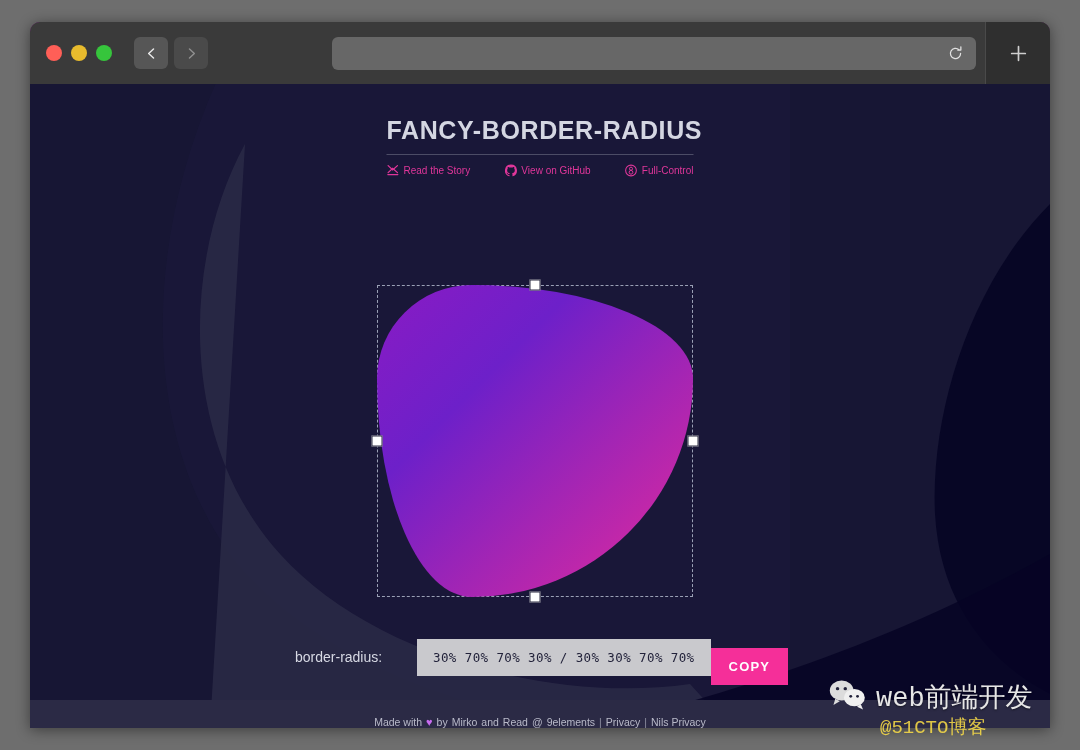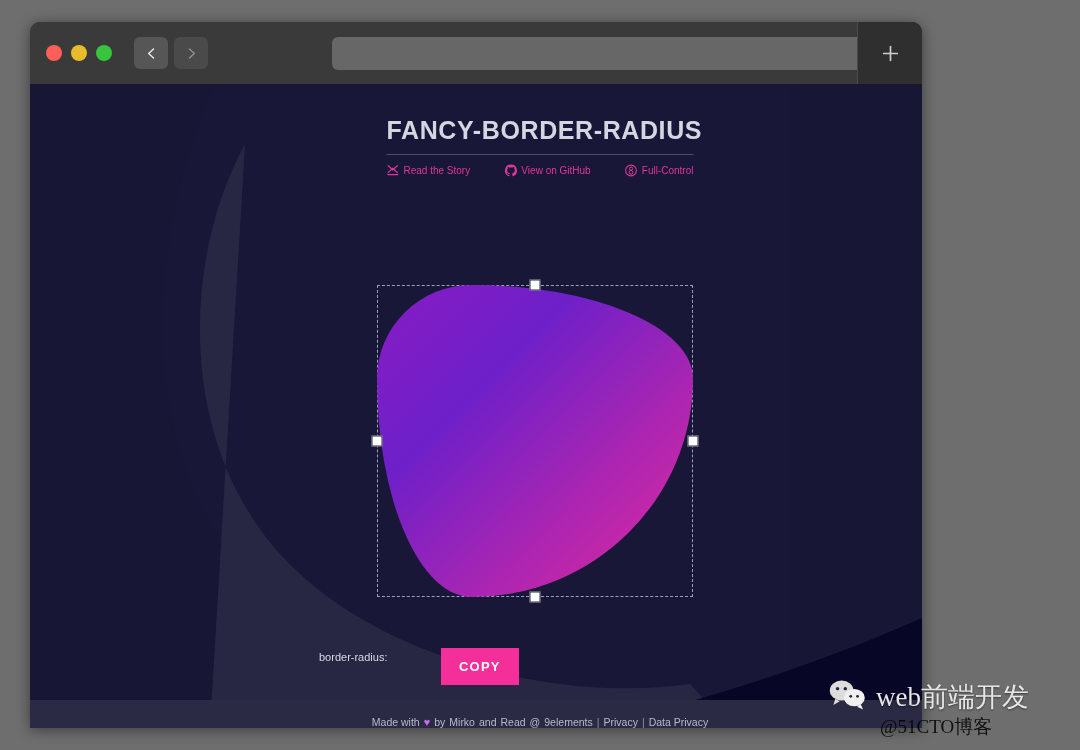--- a/index.html
+++ b/index.html
@@ -17,21 +17,21 @@
     width: 1080px;
     height: 750px;
     background: #6e6e6e;
   }
 
   
   #browser-window {
     position: absolute;
     left: 30px;
     top: 22px;
-    width: 892px;
+    width: 1020px;
     height: 706px;
     background: #701a75;
     border-radius: 10px 10px 0 0;
     box-shadow: 0 2px 14px rgba(0,0,0,.45);
     overflow: hidden;
   }
 
   
   #browser-toolbar {
     position: relative;
@@ -181,23 +181,22 @@
     left: 265px;
     top: 545px;
   }
   .control-row {
     display: flex;
     align-items: center;
     margin-bottom: 14px;
   }
   .control-label {
     width: 122px;
-    font-size: 11px;
+    font-size: 14px;
     color: #d7d9e4;
-    margin-left: 24px;
   }
   #radius-output {
     background: #c9c9cd;
     color: #22223a;
     font-family: "DejaVu Sans Mono", monospace;
     font-size: 12.5px;
     letter-spacing: .4px;
     padding: 11px 16px;
     white-space: nowrap;
   }
@@ -256,31 +255,31 @@
     top: 678px;
     display: flex;
     align-items: center;
     gap: 8px;
     z-index: 50;
     pointer-events: none;
   }
   #watermark-text {
     font-size: 27px;
     color: #e6e6e6;
-    font-family: Liberation Serif, serif;
+    font-family: Liberation Mono, monospace;
     text-shadow: 0 1px 2px rgba(0,0,0,.5);
   }
   #watermark-sub {
     position: absolute;
     left: 880px;
     top: 714px;
     font-size: 19px;
-    color: #000000;
+    color: #fde047;
     opacity: .85;
-    font-family: Liberation Serif, serif;
+    font-family: Liberation Mono, monospace;
     z-index: 50;
     pointer-events: none;
   }
 </style>
 </head>
 <body>
 
 <div id="desktop">
 
   <div id="browser-window">
@@ -381,39 +380,40 @@
           <div class="handle" id="handle-top"></div>
           <div class="handle" id="handle-right"></div>
           <div class="handle" id="handle-bottom"></div>
           <div class="handle" id="handle-left"></div>
         </div>
 
         <div id="controls">
 
           <div class="control-row">
             <div class="control-label">border-radius:</div>
+            <div id="radius-output">30% 70% 70% 30%  /  30% 30% 70% 70%</div>
             <button id="copy-button">COPY</button>
           </div>
 
 
         </div>
 
         <div id="page-footer">
           <span>Made with</span>
           <span id="heart">♥</span>
           <span>by</span>
           <a href="#">Mirko</a>
           <span>and</span>
           <a href="#">Read</a>
           <span>@</span>
           <a href="#">9elements</a>
           <span class="fsep">|</span>
           <a href="#">Privacy</a>
           <span class="fsep">|</span>
-          <a href="#">Data Privacy</a>
+          <a href="#">Nils Privacy</a>
         </div>
 
       </div>
     </div>
   </div>
 
   <div id="watermark">
     <span>
       <svg width="40" height="34" viewBox="0 0 44 36">
         <ellipse cx="15" cy="13" rx="13" ry="11" fill="#dcdcdc"></ellipse>

